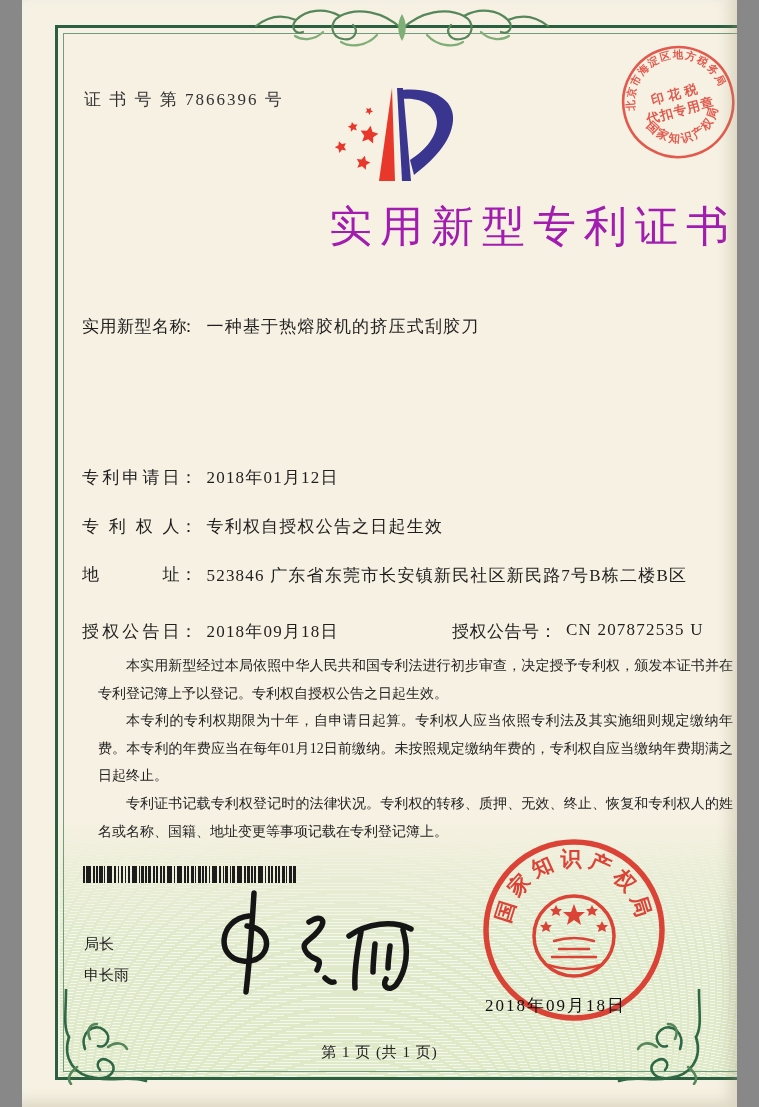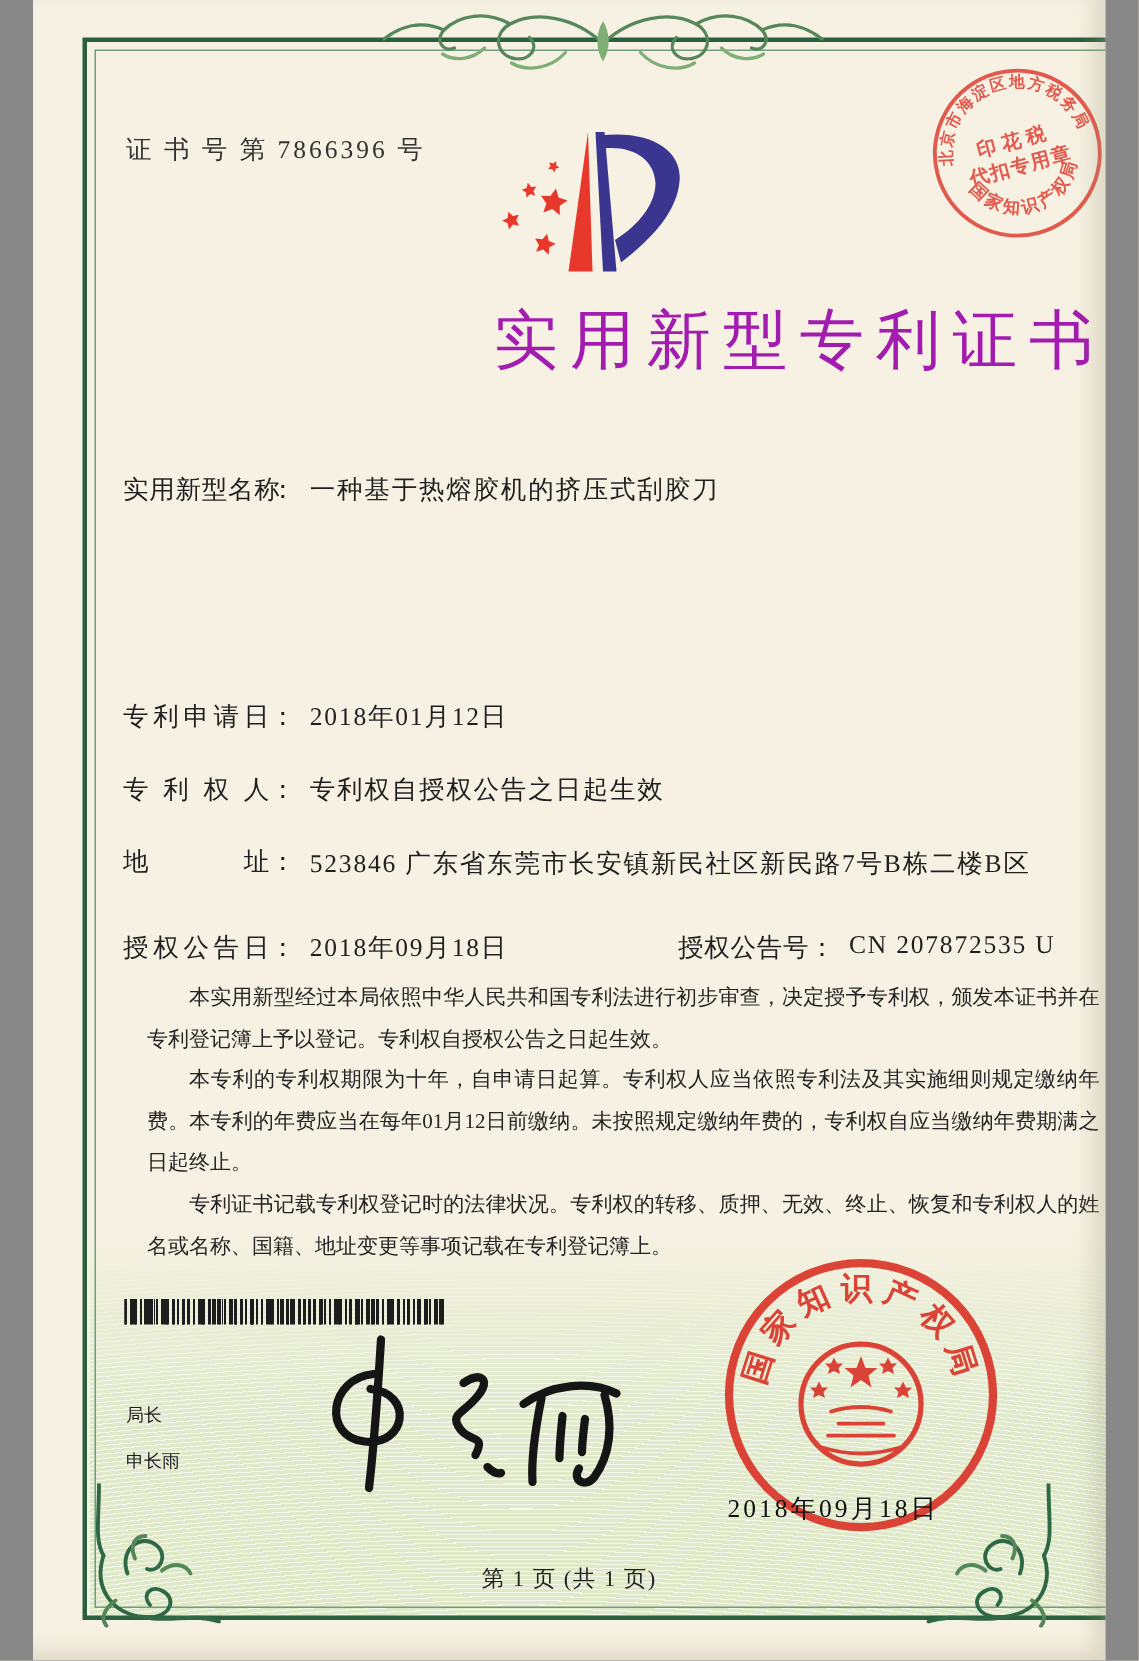--- a/index.html
+++ b/index.html
@@ -35,21 +35,21 @@
   .fvalue.wrap{white-space:normal;width:492px;line-height:26px;word-break:break-all;}
   .grant-no-group{position:absolute;left:370px;top:0;}
   .paragraphs{position:absolute;left:76px;top:652px;width:635px;
     font-size:14px;line-height:27.6px;text-align:justify;color:#242424;}
   .paragraphs p{margin:0;text-indent:2em;}
   .barcode{position:absolute;left:61px;top:866px;width:213px;height:17px;background-color:transparent;
     background-image:
       repeating-linear-gradient(90deg,#1c1c1c 0 1.5px,transparent 1.5px 3.5px),
       repeating-linear-gradient(90deg,#1c1c1c 0 1px,transparent 1px 6.5px),
       repeating-linear-gradient(90deg,transparent 0 4px,#1c1c1c 4px 6px,transparent 6px 11.5px);}
-  .signoff{position:absolute;left:62px;top:928px;font-size:12px;color:#1c1c1c;line-height:31px;
+  .signoff{position:absolute;left:62px;top:928px;font-size:15px;color:#1c1c1c;line-height:31px;
     font-family:"Liberation Sans","DejaVu Sans",sans-serif;}
   .signature-svg{position:absolute;left:175px;top:886px;}
   .seal-svg{position:absolute;left:452px;top:833px;}
   .seal-date{position:absolute;left:463px;top:994px;font-size:17px;letter-spacing:2px;color:#101010;}
   .tax-stamp{position:absolute;left:592px;top:38px;transform:rotate(-15deg);}
   .footer-page{position:absolute;left:0;top:1043px;width:100%;text-align:center;font-size:15px;color:#222;letter-spacing:1px;}
   .top-ornament{position:absolute;left:209px;top:2px;}
   .corner-orn{position:absolute;bottom:22px;}
   .corner-orn.left{left:34px;}
   .corner-orn.right{right:28px;transform:scaleX(-1);}

